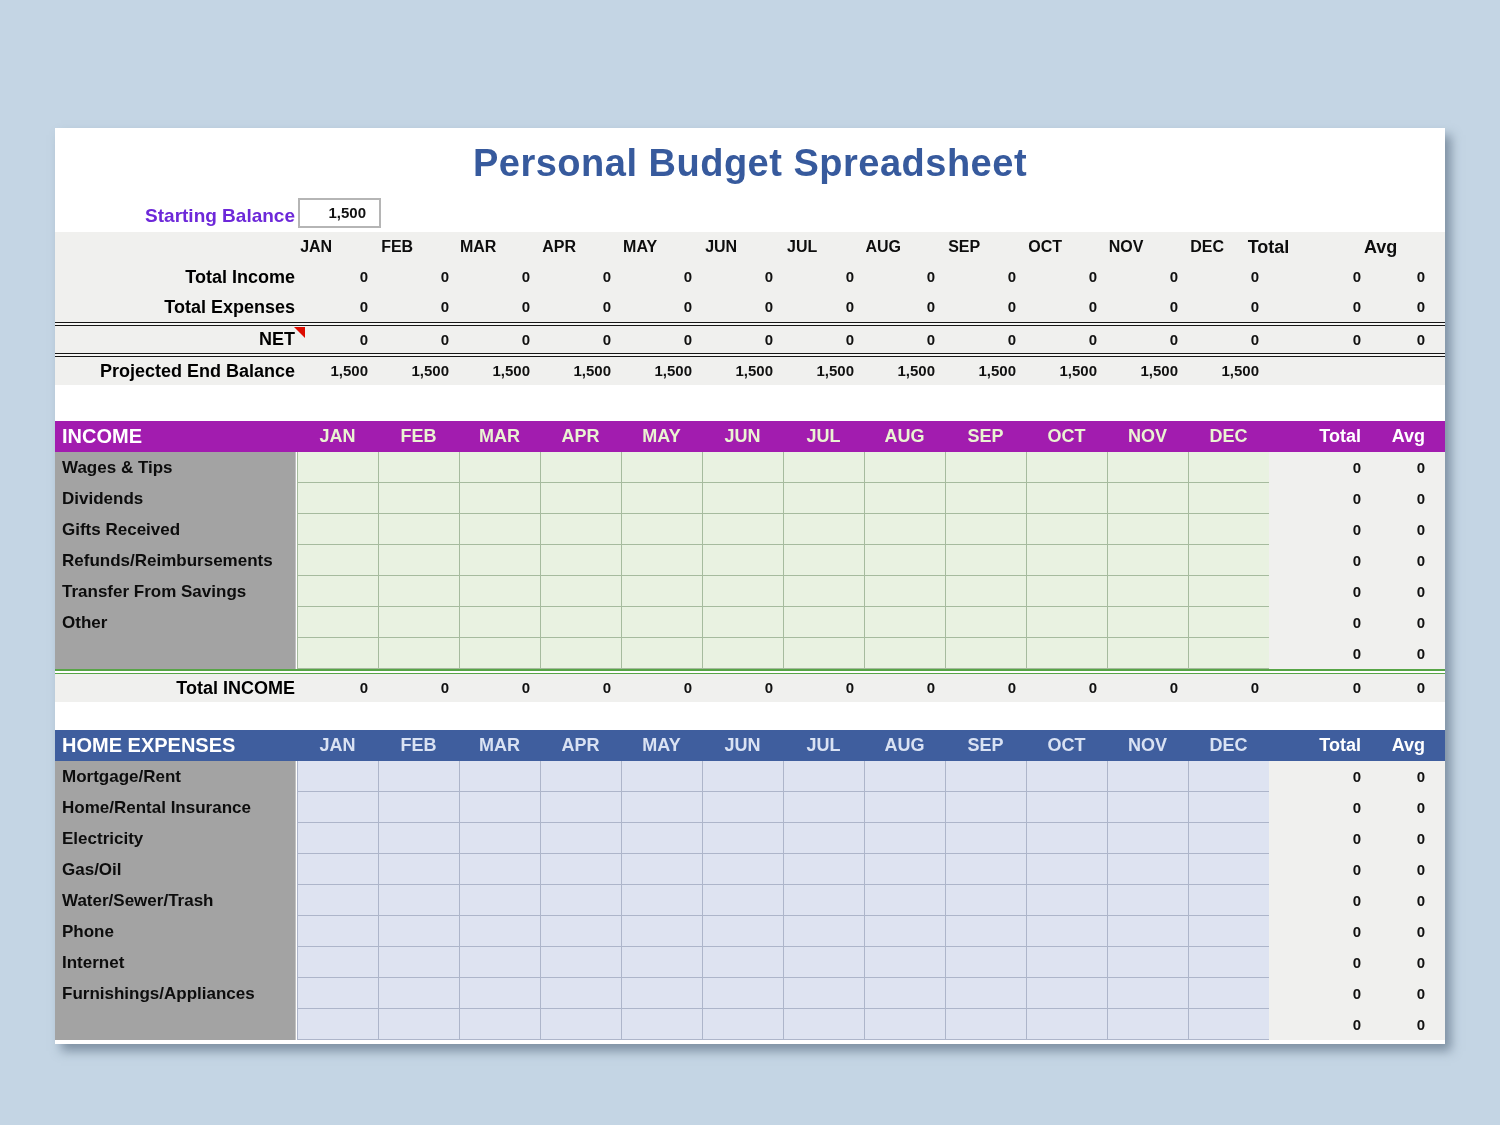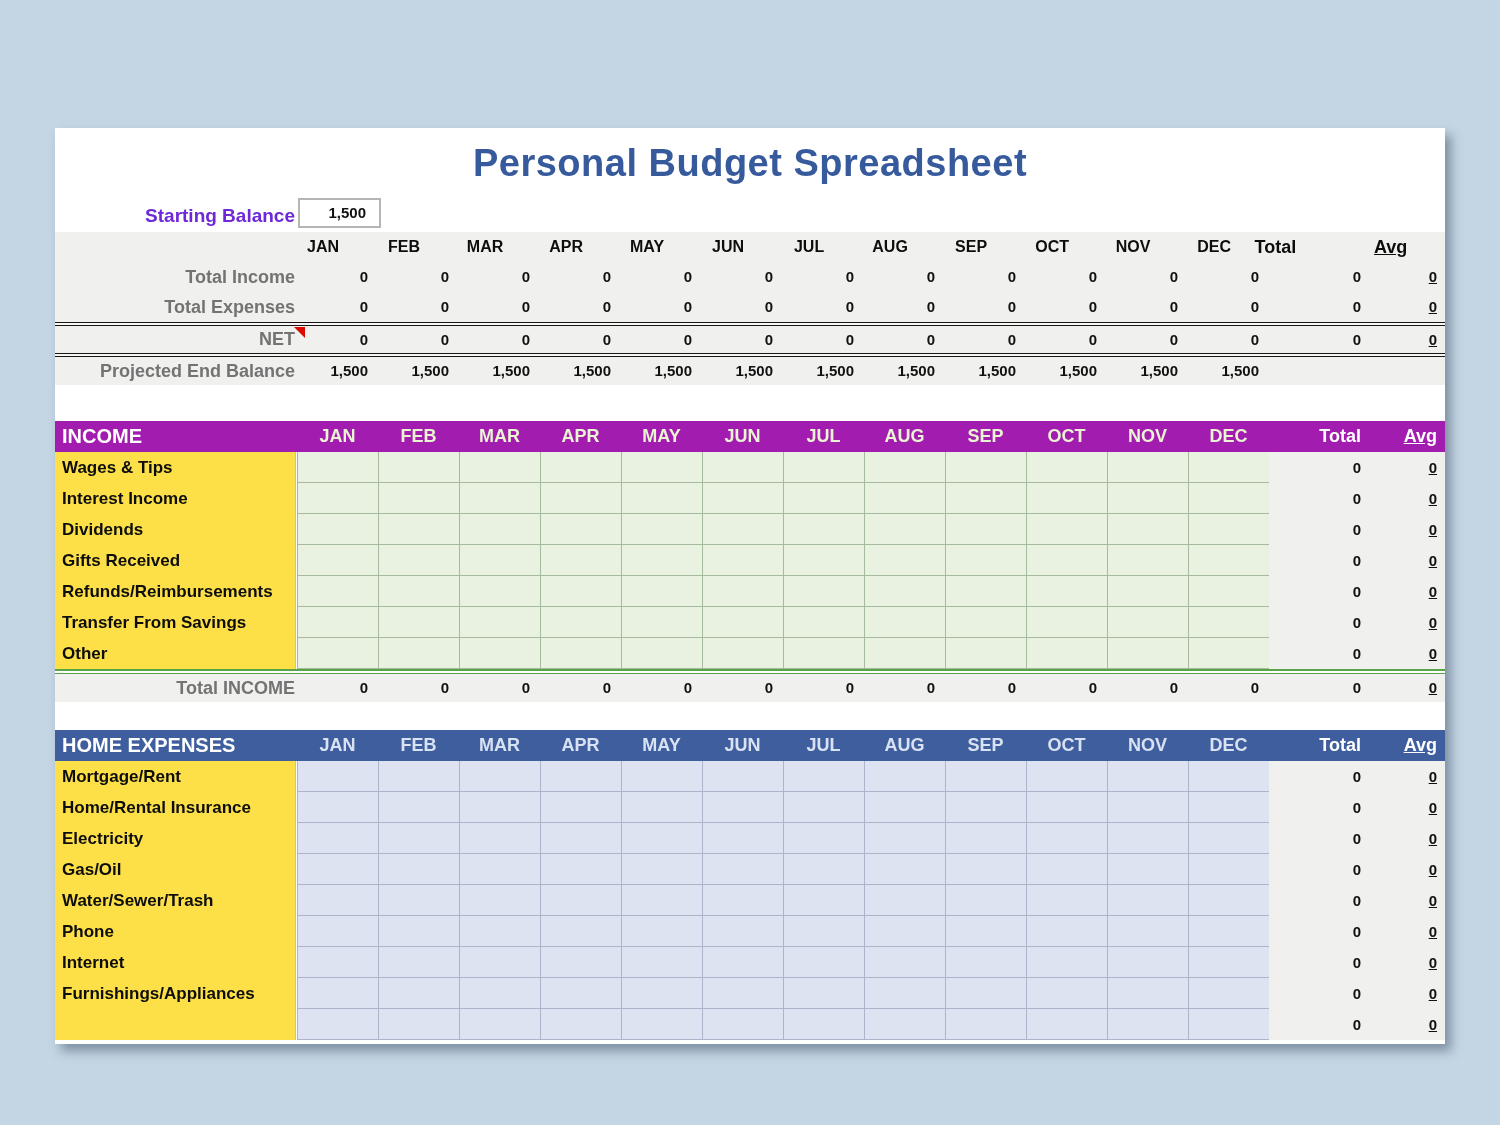--- a/index.html
+++ b/index.html
@@ -26,27 +26,27 @@
     position:absolute;top:72px;left:0;width:240px;height:31px;line-height:31px;
     text-align:right;font-size:19px;font-weight:700;color:#6d28d9;
   }
   .sb-input{
     position:absolute;top:70px;left:243px;width:66px;height:26px;line-height:26px;
     background:#fff;border:2px solid #b5b5b5;
     text-align:right;padding-right:13px;font-size:15px;font-weight:600;
   }
   
   .frow{display:flex;align-items:stretch;}
-  .slbl{width:242px;text-align:right;font-weight:700;font-size:18px;color:#737373;padding-right:2px;box-sizing:border-box;}
+  .slbl{width:242px;text-align:right;font-weight:700;font-size:18px;color:#000000;padding-right:2px;box-sizing:border-box;}
   .scells{display:flex;}
   .mon{width:81px;text-align:center;box-sizing:border-box;}
   .val{font-size:15px;font-weight:700;text-align:right;box-sizing:border-box;}
   .mon-val{width:81px;padding-right:10px;}
   .tot{width:109px;padding-right:17px;}
-  .avg{width:67px;padding-right:8px;text-decoration:underline;}
+  .avg{width:67px;padding-right:20px;}
   
   .summary{
     position:absolute;left:0;top:104px;width:1390px;height:153px;
     background:#f0f0ee;
   }
   .srow{height:30px;line-height:30px;}
   .srow.mhead .mon{font-size:16px;font-weight:700;color:#0d0d0d;}
   .srow.mhead .tot,.srow.mhead .avg{font-size:18px;font-weight:700;color:#0d0d0d;}
   .srow.netrow{height:27px;line-height:27px;}
   .srow.projrow{height:28px;line-height:28px;}
@@ -61,21 +61,21 @@
   }
   .bar .bar-title{width:242px;padding-left:7px;box-sizing:border-box;
     color:#ffffff;font-size:20px;font-weight:700;text-align:left;}
   .bar .mon{font-size:18px;font-weight:700;}
   .bar .tot,.bar .avg{font-size:18px;font-weight:700;color:#ffffff;}
   .bar-income{top:293px;background:#a21caf;}
   .bar-income .mon{color:#eaf3d2;}
   .bar-expenses{top:602px;background:#3f5e9e;}
   .bar-expenses .mon{color:#d9e2f3;}
   
-  .labels-col{position:absolute;left:0;width:240px;border-right:1px solid #c2c2c2;background:#fde047;}
+  .labels-col{position:absolute;left:0;width:240px;border-right:1px solid #c2c2c2;background:#a3a3a3;}
   .row-label{height:31px;line-height:31px;padding-left:7px;font-size:17px;font-weight:600;color:#0d0d0d;
     white-space:nowrap;overflow:hidden;}
   .grid{position:absolute;left:242px;width:972px;}
   .grid-income{
     top:324px;height:217px;background:#e9f2e1;border-left:1px solid #a6bb9e;
     background-image:
       repeating-linear-gradient(to right, transparent 0 80px, #a6bb9e 80px 81px),
       repeating-linear-gradient(to bottom, transparent 0 30px, #a6bb9e 30px 31px);
   }
   .grid-expenses{
@@ -233,21 +233,20 @@
         <span class="mon">OCT</span>
         <span class="mon">NOV</span>
         <span class="mon">DEC</span>
       </div>
     <div class="val tot">Total</div>
     <div class="val avg">Avg</div>
   </div>
 
   <div class="labels-col labels-income">
     <div class="row-label">Wages &amp; Tips</div>
-    <div class="row-label">Interest Income</div>
     <div class="row-label">Dividends</div>
     <div class="row-label">Gifts Received</div>
     <div class="row-label">Refunds/Reimbursements</div>
     <div class="row-label">Transfer From Savings</div>
     <div class="row-label">Other</div>
   </div>
 
   <div class="grid grid-income"></div>
 
   <div class="totals-col totals-income">

